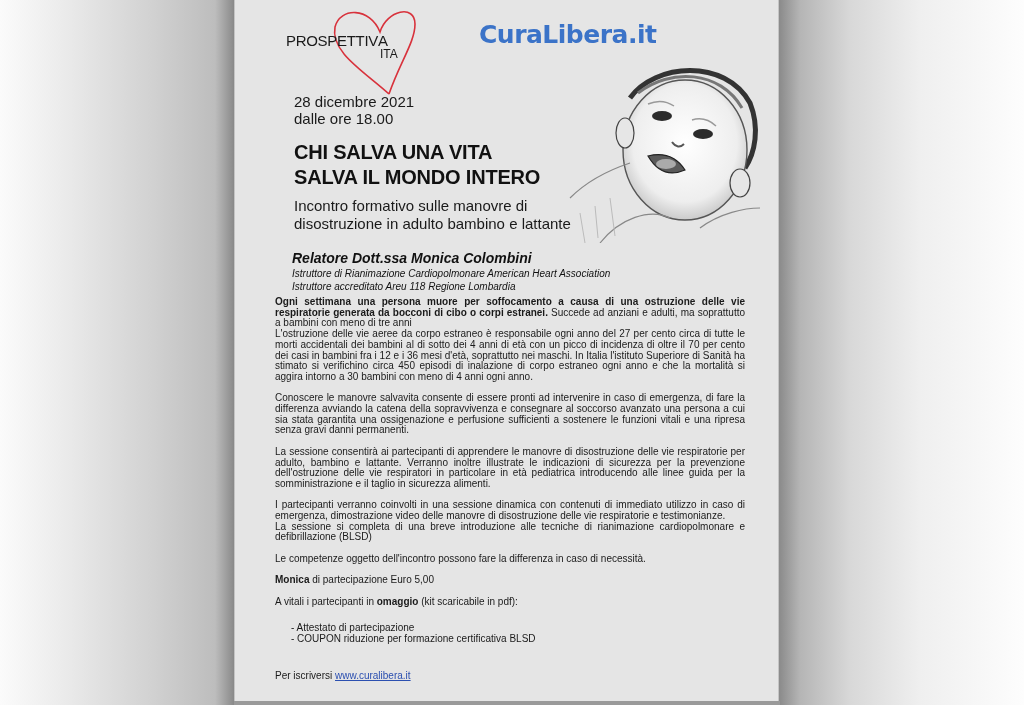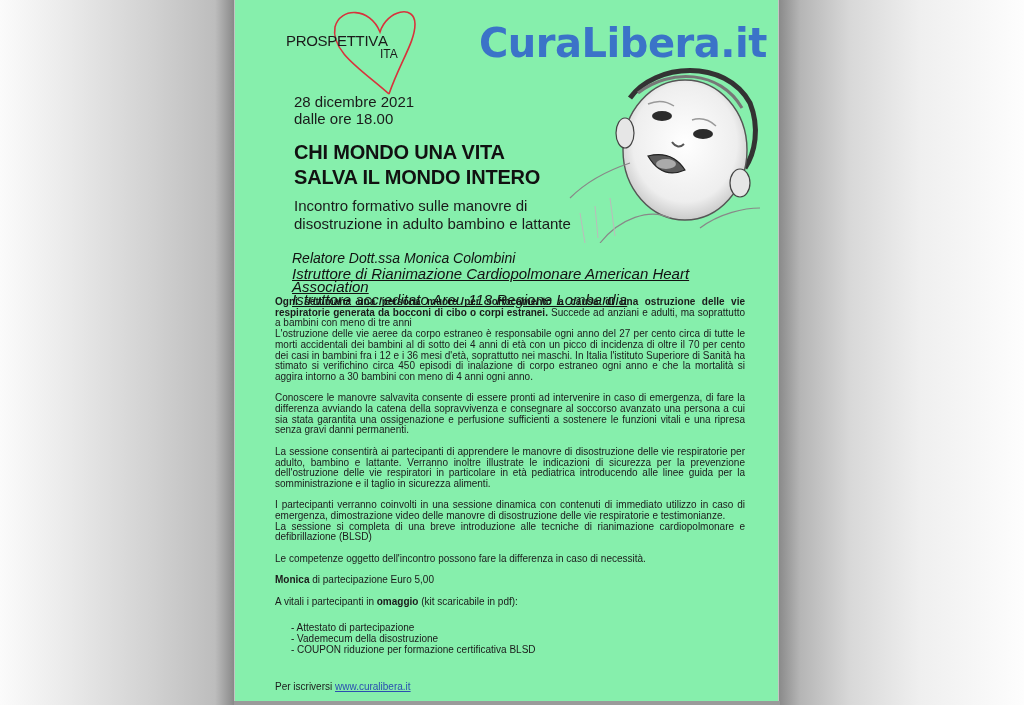--- a/index.html
+++ b/index.html
@@ -9,41 +9,41 @@
                                           #fff 235px, #fff 778px,
                                           #8a8a8a 779px, #b5b5b5 800px, #d8d8d8 850px, #efefef 920px, #fdfdfd 1024px);
       font-family: "Liberation Sans", sans-serif;
     }
     .bottom-strip {
       position: absolute; left: 234px; top: 701px; width: 546px; height: 4px;
       background: #9a9a9a;
     }
     .page {
       position: absolute; left: 235px; top: 0; width: 543px; height: 701px;
-      background: #86efac;
+      background: #e5e5e5;
     }
     
     .logo-pv {
       position: absolute; left: 50px; top: 2px; width: 135px; height: 95px;
     }
     .logo-pv svg { position: absolute; left: 0; top: 0; }
     .logo-pv .pv-word {
       position: absolute; left: 1px; top: 30px;
       font-size: 15px; letter-spacing: -0.3px; color: #1a1a1a;
     }
     .logo-pv .pv-a {
       position: absolute; left: 93px; top: 30px; font-size: 15px; color: #1a1a1a;
     }
     .logo-pv .pv-ita {
       position: absolute; left: 95px; top: 45px; font-size: 12px; color: #1a1a1a;
     }
     .logo-cura {
       position: absolute; left: 244px; top: 20px;
       font-family: "DejaVu Sans", sans-serif; font-weight: bold;
-      font-size: 40px; letter-spacing: -0.5px; color: #3b73c8;
+      font-size: 25px; letter-spacing: -0.5px; color: #3b73c8;
     }
     
     .baby {
       position: absolute; left: 325px; top: 58px; width: 205px; height: 185px;
     }
     
     .date {
       position: absolute; left: 59px; top: 93px;
       font-size: 15px; line-height: 17px; color: #1a1a1a;
     }
@@ -53,22 +53,22 @@
       letter-spacing: -0.2px;
     }
     .subtitle {
       position: absolute; left: 59px; top: 197px;
       font-size: 15px; line-height: 18px; color: #1a1a1a;
     }
     .speaker {
       position: absolute; left: 57px; top: 249px; width: 470px;
       font-style: italic; color: #111;
     }
-    .speaker .name { font-size: 14px; font-weight: normal; line-height: 18px; }
-    .speaker .role { font-size: 15px; line-height: 13px; text-decoration: underline; }
+    .speaker .name { font-size: 14px; font-weight: bold; line-height: 18px; }
+    .speaker .role { font-size: 10px; line-height: 13px; }
     
     .body {
       position: absolute; left: 40px; top: 297px; width: 470px;
       font-size: 10px; line-height: 10.7px; color: #1a1a1a;
     }
     .body p { margin: 0; text-align: justify; }
     .body .gap { height: 10.7px; }
     .body a { color: #2b4fb0; text-decoration: underline; }
     .body ul { margin: 16px; padding: 0; list-style: none; }
   </style>
@@ -121,21 +121,21 @@
       <path d="M 20 155 L 25 185 M 35 148 L 38 180 M 50 140 L 55 178" stroke="#bbb" stroke-width="1"></path>
     </svg>
   </div>
 
   <div class="date">
     <div>28 dicembre 2021</div>
     <div>dalle ore 18.00</div>
   </div>
 
   <div class="title">
-    <div>CHI MONDO UNA VITA</div>
+    <div>CHI SALVA UNA VITA</div>
     <div>SALVA IL MONDO INTERO</div>
   </div>
 
   <div class="subtitle">
     <div>Incontro formativo sulle manovre di</div>
     <div>disostruzione in adulto bambino e lattante</div>
   </div>
 
   <div class="speaker">
     <div class="name">Relatore Dott.ssa Monica Colombini</div>
@@ -154,21 +154,20 @@
     <p>I partecipanti verranno coinvolti in una sessione dinamica con contenuti di immediato utilizzo in caso di emergenza, dimostrazione video delle manovre di disostruzione delle vie respiratorie e testimonianze.</p>
     <p>La sessione si completa di una breve introduzione alle tecniche di rianimazione cardiopolmonare e defibrillazione (BLSD)</p>
     <div class="gap"></div>
     <p>Le competenze oggetto dell'incontro possono fare la differenza in caso di necessità.</p>
     <div class="gap"></div>
     <p><b>Monica</b><span> di partecipazione Euro 5,00</span></p>
     <div class="gap"></div>
     <p><span>A vitali i partecipanti in </span><b>omaggio</b><span> (kit scaricabile in pdf):</span></p>
     <ul>
       <li>- Attestato di partecipazione</li>
-      <li>- Vademecum della disostruzione</li>
       <li>- COUPON riduzione per formazione certificativa BLSD</li>
     </ul>
     <div class="gap"></div>
     <p><span>Per iscriversi</span> <a title="www.curalibera.it">www.curalibera.it</a></p>
   </div>
 </div>
 
 <div class="bottom-strip"></div>
 
 </body></html>

